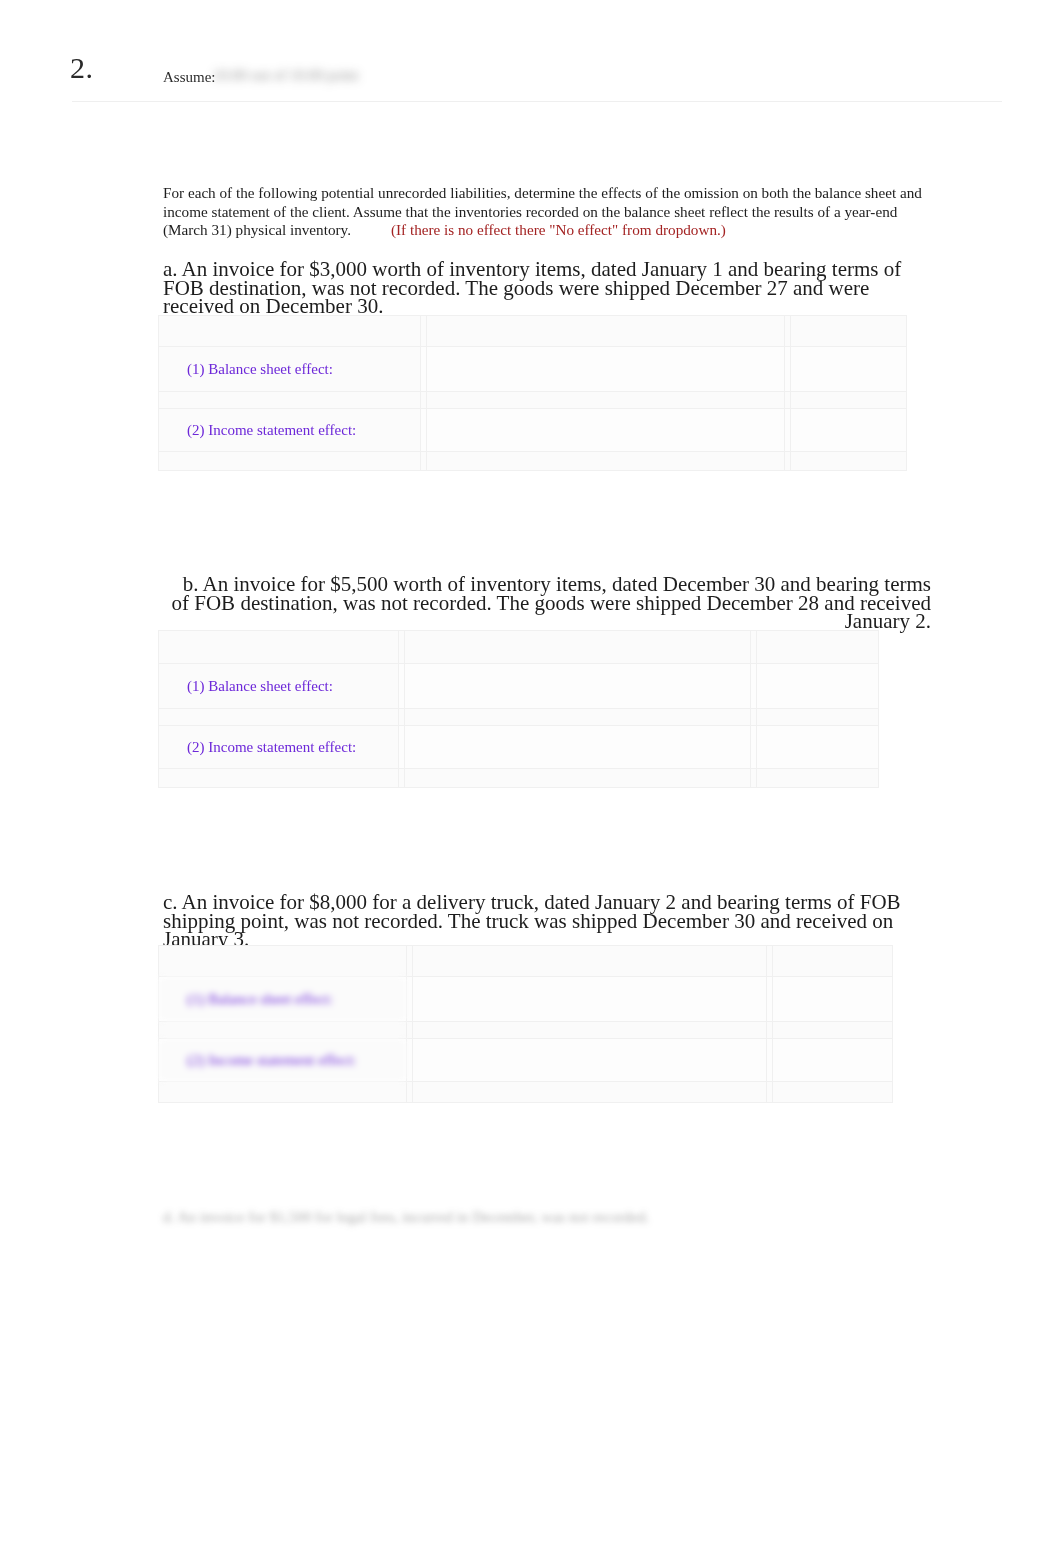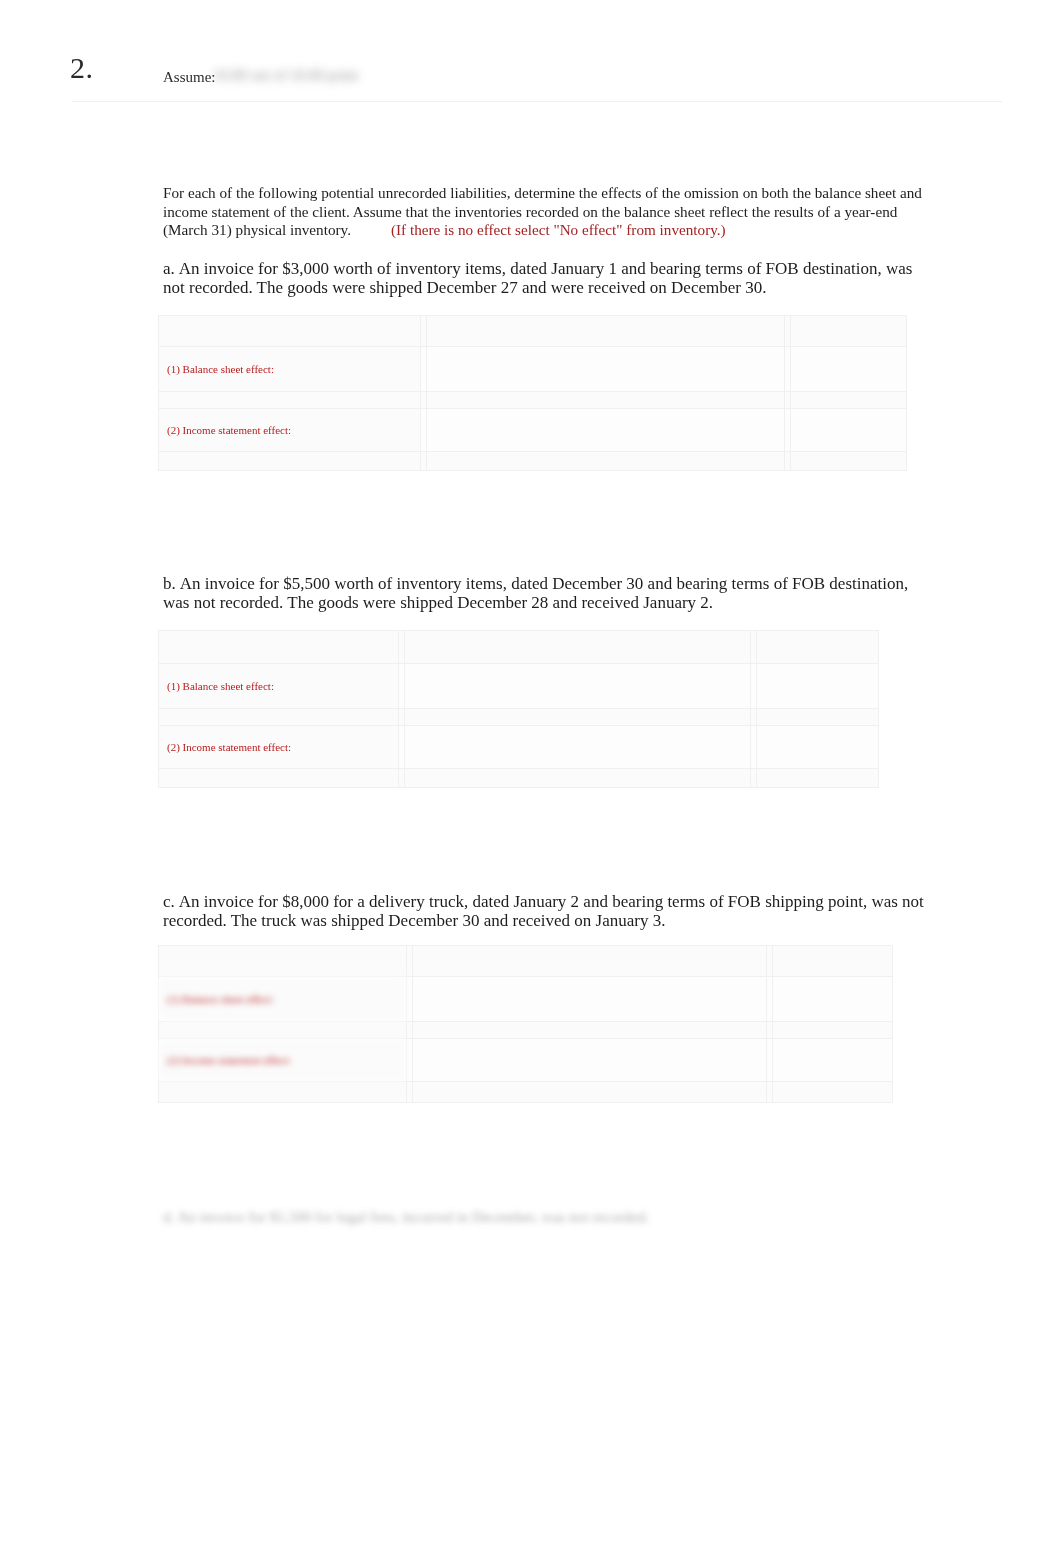--- a/index.html
+++ b/index.html
@@ -84,44 +84,44 @@
   .intro .note {
     color: #a32222;
     margin-left: 40px;
     white-space: nowrap;
   }
 
   .item-text {
     position: absolute;
     left: 163px;
     width: 768px;
-    font-size: 17px;
+    font-size: 21px;
     line-height: 18.6px;
     color: #1d1d1d;
   }
   .item-text .marker { margin-right: 4px; }
 
   
   .ans-table {
     position: absolute;
     border-collapse: collapse;
     table-layout: fixed;
     background: #ffffff;
   }
   .ans-table td {
     border: 1px solid #f0f0f0;
     padding: 0;
     vertical-align: middle;
     background: #fdfdfd;
   }
   .ans-table .lbl {
-    font-size: 11px;
+    font-size: 15px;
     line-height: 18px;
-    color: #b91c1c;
-    padding-left: 8px;
+    color: #6d28d9;
+    padding-left: 28px;
     background: #fbfbfb;
   }
   .ans-table .spacer-row td {
     background: #fbfbfb;
   }
   .ans-table .cell-input {
     background: #fdfdfd;
   }
   .ans-table .cell-narrow {
     background: #fdfdfd;
@@ -153,21 +153,21 @@
 <div class="header">
   <div class="q-number">2.</div>
   <div class="award-label">Assume:</div>
   <div class="award-value">10.00 out of 10.00 points</div>
   <div class="header-rule"></div>
 </div>
 
 <div class="content">
 
   <div class="intro">
-    <span>For each of the following potential unrecorded liabilities, determine the effects of the omission on both the balance sheet and income statement of the client. Assume that the inventories recorded on the balance sheet reflect the results of a year-end (March 31) physical inventory.</span><span class="note">(If there is no effect select "No effect" from inventory.)</span>
+    <span>For each of the following potential unrecorded liabilities, determine the effects of the omission on both the balance sheet and income statement of the client. Assume that the inventories recorded on the balance sheet reflect the results of a year-end (March 31) physical inventory.</span><span class="note">(If there is no effect there "No effect" from dropdown.)</span>
   </div>
 
   <div class="item-text" style="top:260px;">
     <span class="marker">a.</span><span>An invoice for $3,000 worth of inventory items, dated January 1 and bearing terms of FOB destination, was not recorded. The goods were shipped December 27 and were received on December 30.</span>
   </div>
 
   <table class="ans-table" style="left:158px; top:315px; width:748px;">
     <colgroup>
       <col style="width:262px">
         <col style="width:6px">
@@ -207,21 +207,21 @@
       <tr class="spacer-row">
         <td style="height:18px"></td>
           <td></td>
           <td class="cell-input"></td>
           <td></td>
           <td class="cell-narrow"></td>
       </tr>
     </tbody>
   </table>
 
-  <div class="item-text" style="top:575px;">
+  <div class="item-text" style="top:575px;text-align:right;">
     <span class="marker">b.</span><span>An invoice for $5,500 worth of inventory items, dated December 30 and bearing terms of FOB destination, was not recorded. The goods were shipped December 28 and received January 2.</span>
   </div>
 
   <table class="ans-table" style="left:158px; top:630px; width:720px;">
     <colgroup>
       <col style="width:240px">
         <col style="width:6px">
         <col style="width:346px">
         <col style="width:6px">
         <col style="width:122px">

